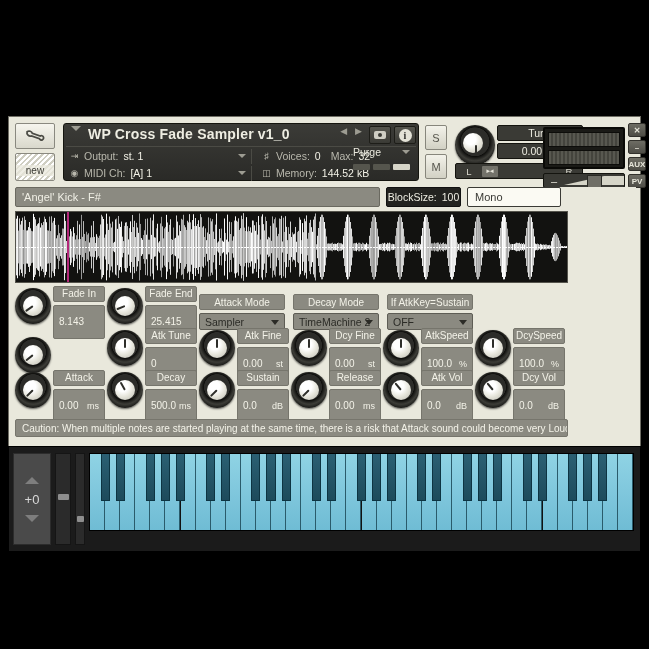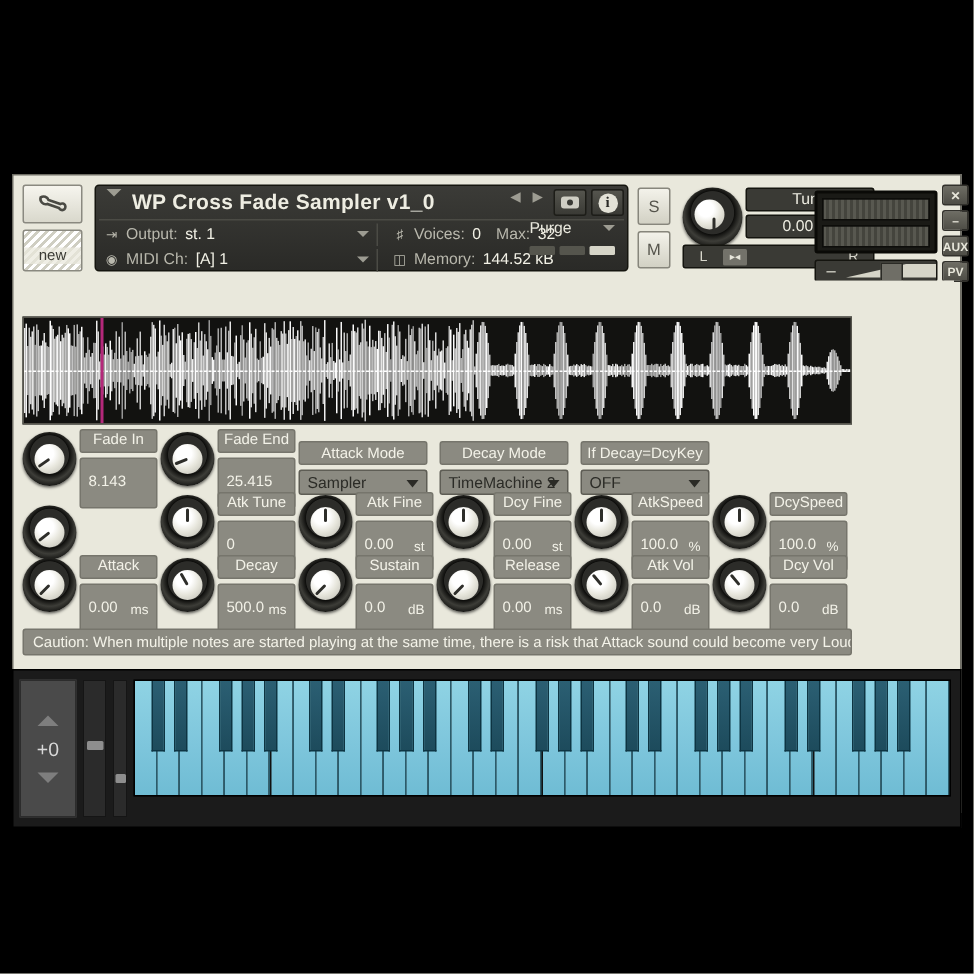--- a/index.html
+++ b/index.html
@@ -397,20 +397,28 @@
     <div id="right-rail">
       <div class="rail-btn">✕</div>
       <div class="rail-btn">–</div>
       <div class="rail-btn">AUX</div>
       <div class="rail-btn">PV</div>
     </div>
   </div>
 
   <div id="perf-view">
 
+    <div id="name-bar-row">
+      <div id="sample-name">'Angel' Kick - F#</div>
+      <div id="blocksize-field">
+        <span>BlockSize:</span>
+        <span>100</span>
+      </div>
+      <div id="mono-select">Mono</div>
+    </div>
 
     <div id="waveform">
         <svg width="551" height="70">
           <g>
             <rect x="0" y="6.6480632747281625" width="1" height="56.703873450543675" fill="#ffffff" opacity="0.91"></rect>
             <rect x="1" y="3.761117474763239" width="1" height="62.47776505047352" fill="#ffffff" opacity="0.96"></rect>
             <rect x="2" y="18.63018696258319" width="1" height="32.73962607483362" fill="#ffffff" opacity="0.63"></rect>
             <rect x="3" y="6.459867131505096" width="1" height="57.08026573698981" fill="#ffffff" opacity="0.76"></rect>
             <rect x="4" y="12.522003170485608" width="1" height="44.955993659028785" fill="#ffffff" opacity="0.80"></rect>
             <rect x="5" y="8.940066904779552" width="1" height="52.119866190440895" fill="#ffffff" opacity="0.89"></rect>
@@ -1185,21 +1193,21 @@
             <div>
               <div class="hdr-field">Decay Mode</div>
               <div class="dd">
                 <span>TimeMachine 2</span>
                 <span class="dcar"></span>
               </div>
             </div>
           </div>
           <div class="cell wide">
             <div>
-              <div class="hdr-field">If Decay=DcyKey</div>
+              <div class="hdr-field">If AtkKey=Sustain</div>
               <div class="dd">
                 <span>OFF</span>
                 <span class="dcar"></span>
               </div>
             </div>
           </div>
         </div>
       <div class="ctrl-row">
           <div class="cell">
             <div class="knob">

